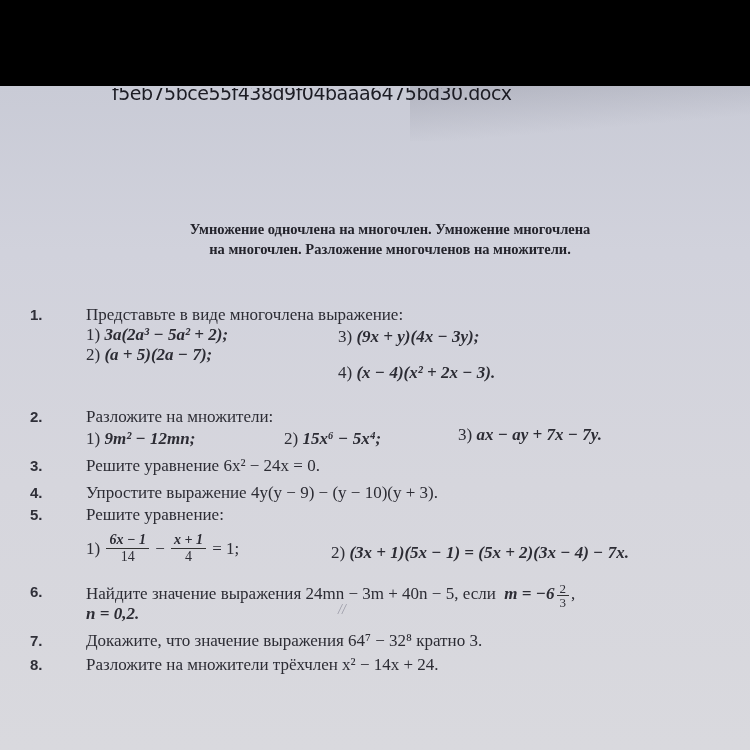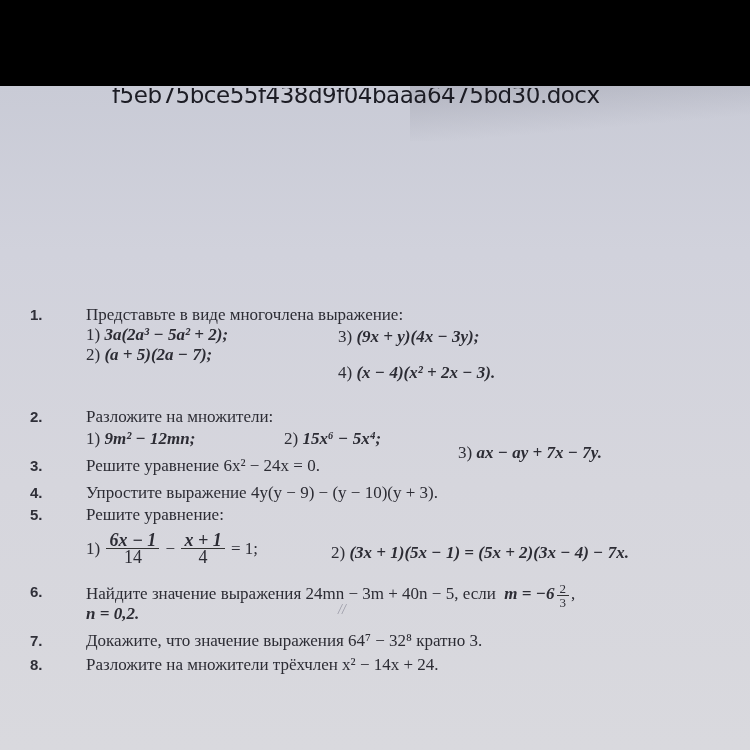--- a/index.html
+++ b/index.html
@@ -13,46 +13,48 @@
     .page {
       position: absolute; left: 0; top: 86px; width: 750px; height: 664px;
       background: linear-gradient(180deg, #c9cbd6 0%, #d1d2dc 25%, #d6d6dd 60%, #d9d9de 100%);
     }
     .page::before {
       content: ""; position: absolute; right: 0; top: 0; width: 340px; height: 55px;
       background: linear-gradient(175deg, rgba(150,152,165,0.45) 0%, rgba(200,202,212,0) 70%);
     }
     .filename {
       position: absolute; left: 112px; top: 82px; font-family: "DejaVu Sans", sans-serif;
-      font-size: 23px; color: #1c1c24; letter-spacing: -0.5px; white-space: nowrap;
+      font-size: 19px; color: #1c1c24; letter-spacing: -0.5px; white-space: nowrap;
       clip-path: inset(6px 0 0 0);
     }
     .header { position: absolute; left: 100px; top: 219px; width: 580px; text-align: center;
       font-weight: bold; font-size: 14.5px; line-height: 20px; color: #23232b; }
     .header .t1 { font-size: 15px; }
     .task { position: absolute; left: 0; width: 750px; font-size: 17px; line-height: 20px; color: #2c2c34; }
     .num { position: absolute; left: 30px; font-family: "Liberation Sans", sans-serif; font-weight: bold; font-size: 15px; color: #2f2f38; }
     .txt { position: absolute; left: 86px; white-space: nowrap; }
     .sub { position: absolute; white-space: nowrap; }
     i { font-style: italic; font-weight: bold; }
-    .frac { display: inline-block; vertical-align: middle; text-align: center; font-size: 18px; line-height: 16px; margin: 0 2px; }
+    .frac { display: inline-block; vertical-align: middle; text-align: center; font-size: 14px; line-height: 16px; margin: 0 2px; }
     .frac .n { display: block; border-bottom: 1px solid #333; padding: 0 3px; }
     .frac .d { display: block; padding: 0 3px; }
     .mixed .frac { font-size: 13px; line-height: 13px; }
     .pencil { position: absolute; left: 338px; top: 602px; color: #9a9aa6; font-size: 14px; font-style: italic; }
   </style>
 </head>
 <body>
 
 <div class="top-black"></div>
 <div class="page"></div>
 
 <div class="filename">f5eb75bce55f438d9f04baaa6475bd30.docx</div>
 
 <div class="header">
+  <div>Умножение одночлена на многочлен. Умножение многочлена</div>
+  <div>на многочлен. Разложение многочленов на множители.</div>
 </div>
 
 <div class="task" style="top:305px;">
   <span class="num" style="top:0;">1.</span>
   <span class="txt" style="top:0;">Представьте в виде многочлена выражение:</span>
   <span class="sub" style="left:86px; top:20px;">
     <span>1)</span>
     <i>3a(2a³ − 5a² + 2);</i>
   </span>
   <span class="sub" style="left:86px; top:40px;">
@@ -73,21 +75,21 @@
   <span class="num" style="top:0;">2.</span>
   <span class="txt" style="top:0;">Разложите на множители:</span>
   <span class="sub" style="left:86px; top:22px;">
     <span>1)</span>
     <i>9m² − 12mn;</i>
   </span>
   <span class="sub" style="left:284px; top:22px;">
     <span>2)</span>
     <i>15x⁶ − 5x⁴;</i>
   </span>
-  <span class="sub" style="left:458px; top:36px;text-align:right;">
+  <span class="sub" style="left:458px; top:18px;text-align:right;">
     <span>3)</span>
     <i>ax − ay + 7x − 7y.</i>
   </span>
 </div>
 
 <div class="task" style="top:456px;">
   <span class="num" style="top:0;">3.</span>
   <span class="txt" style="top:0;">Решите уравнение 6x² − 24x = 0.</span>
 </div>
 

